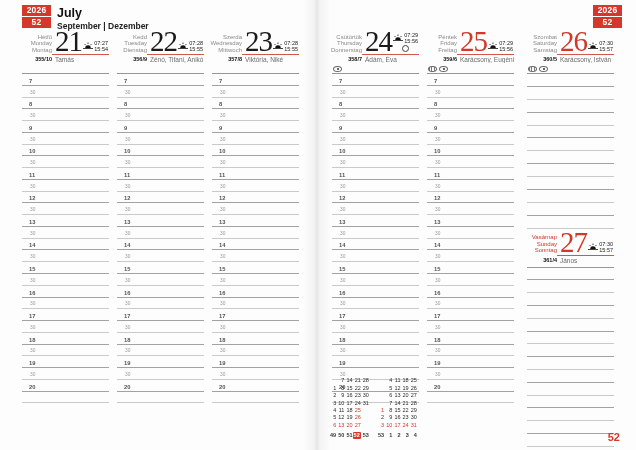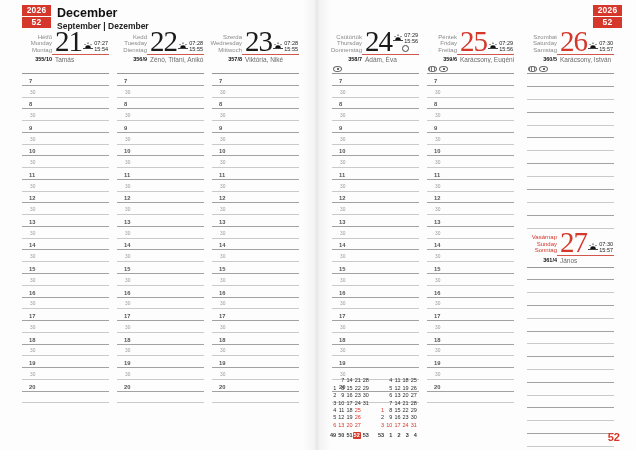--- a/index.html
+++ b/index.html
@@ -59,21 +59,21 @@
 
 <div class="sheet">
   <div class="gutter"></div>
 
   <div class="corner-box cb-left">
     <div class="cb-year">2026</div>
     <div class="cb-week">52</div>
   </div>
 
   <div class="month-block">
-    <div class="month-title">December</div>
+    <div class="month-title">July</div>
     <div class="month-subtitle">September | Dezember</div>
   </div>
 
   <div class="corner-box cb-right">
     <div class="cb-year">2026</div>
     <div class="cb-week">52</div>
   </div>
 
   <div id="columns">
       <div class="day-col" style="left: 22px;">

